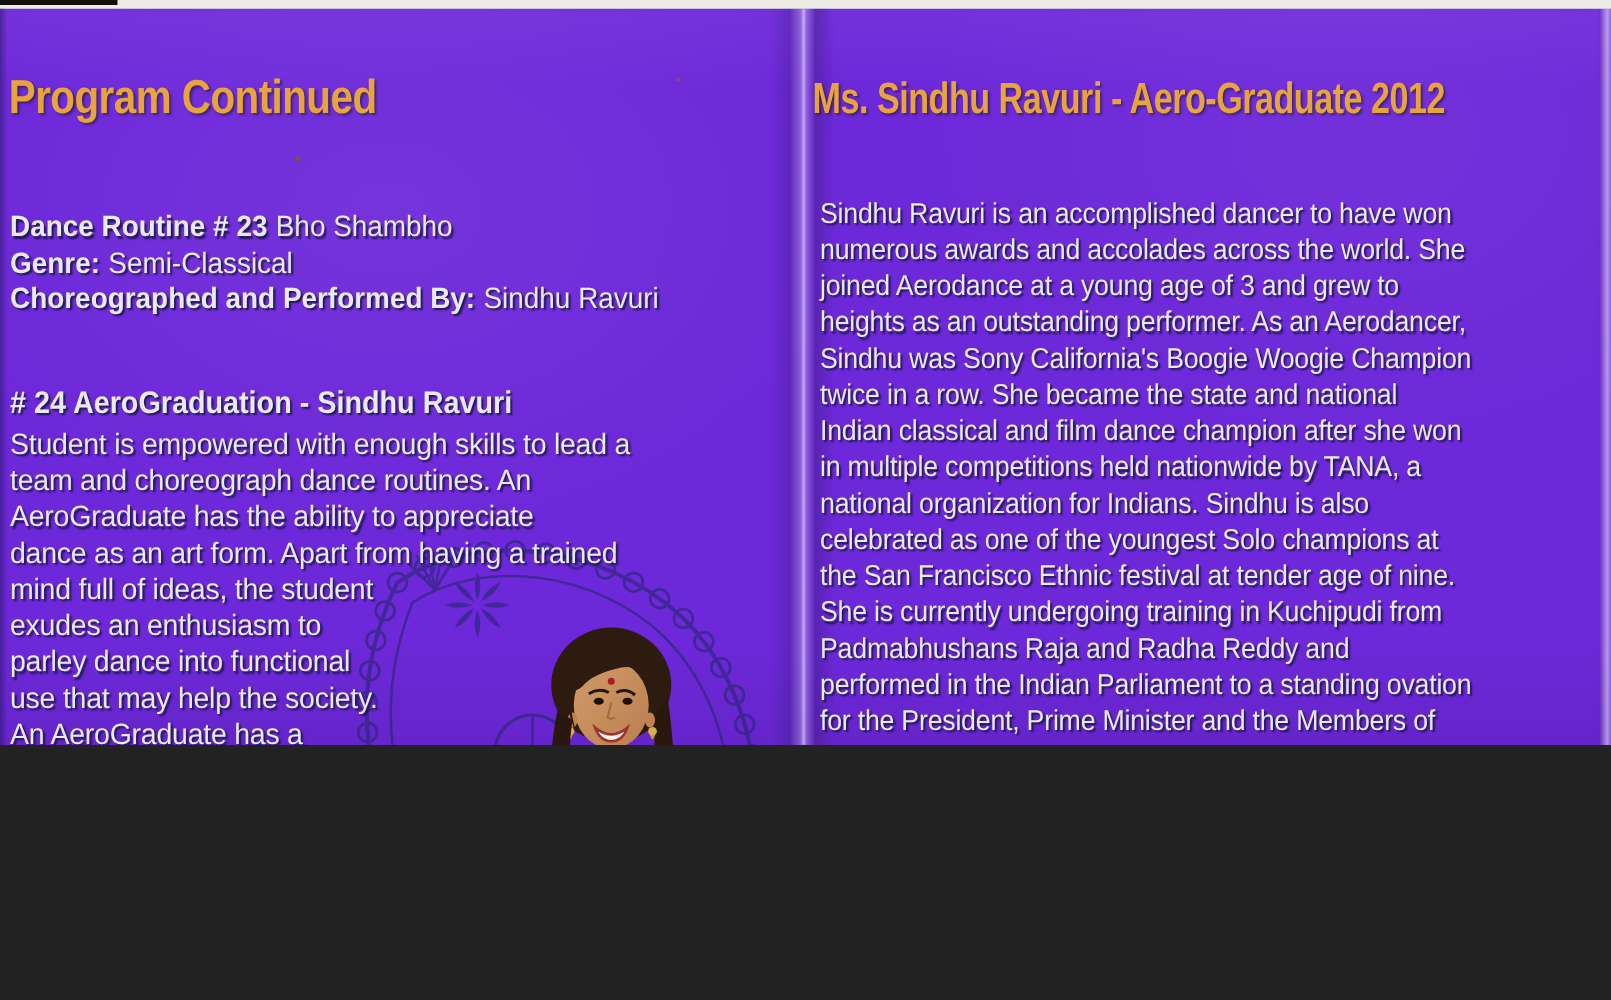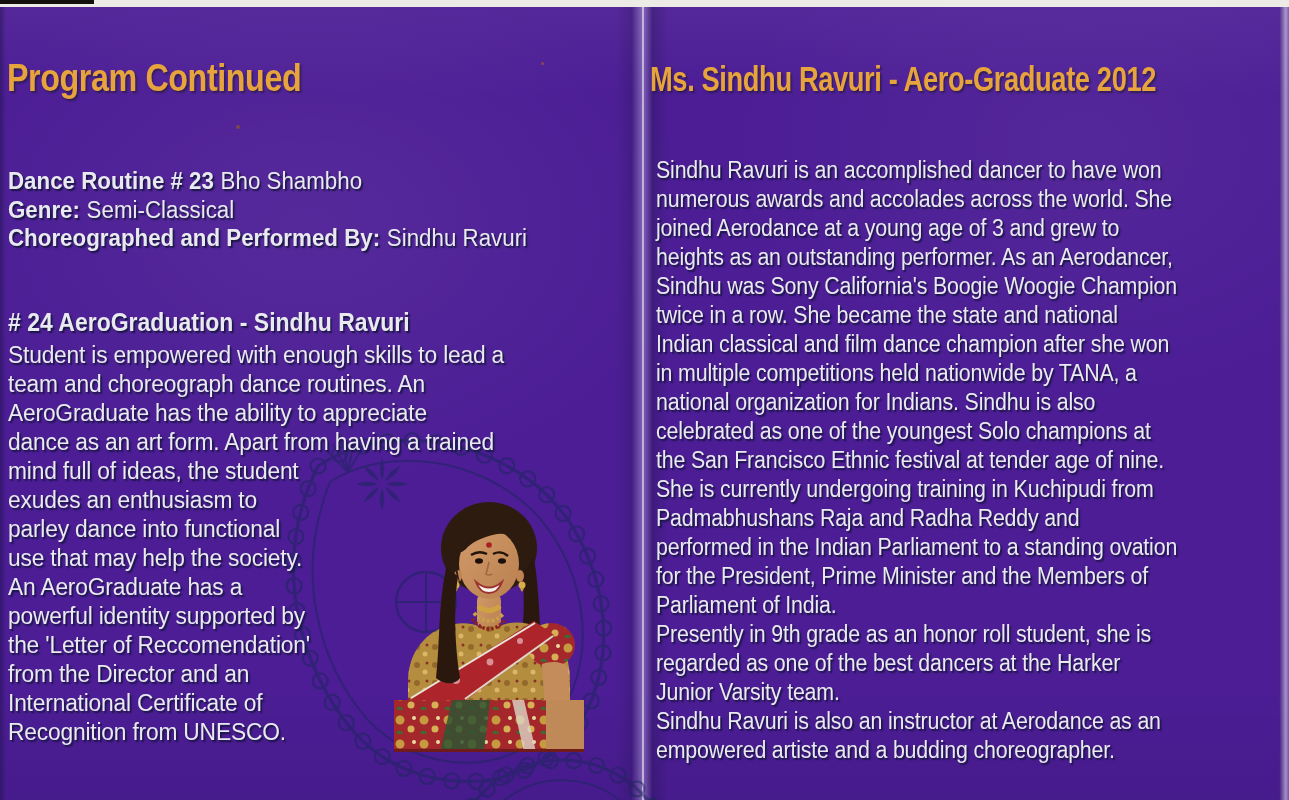--- a/index.html
+++ b/index.html
@@ -1,18 +1,18 @@
 <!DOCTYPE html>
 <html><head>
 <meta charset="utf-8">
 <style>
   html,body{margin:0;padding:0;background:#222;}
   #stage{
-    position:relative;width:1289px;height:800px;overflow:hidden;
-    background:#4c1d95;
+    position:relative;width:1289px;height:596px;overflow:hidden;
+    background:#6d28d9;
     font-family:"Liberation Sans","DejaVu Sans",sans-serif;
   }
   
   .tex{position:absolute;inset:0;pointer-events:none;}
   .tex1{background:radial-gradient(ellipse 600px 420px at 24% 28%, rgba(255,255,255,.055), rgba(255,255,255,0) 65%);}
   .tex2{background:radial-gradient(ellipse 520px 380px at 84% 18%, rgba(255,255,255,.045), rgba(255,255,255,0) 70%);}
   .tex3{background:linear-gradient(180deg, rgba(255,255,255,.05), rgba(255,255,255,0) 12%, rgba(255,255,255,0) 86%, rgba(0,0,30,.08));}
 
   .top-strip{position:absolute;top:0;left:0;width:100%;height:7px;background:#edebe6;}
   .top-mark{position:absolute;top:0;left:0;width:94px;height:4px;background:#14110d;}

